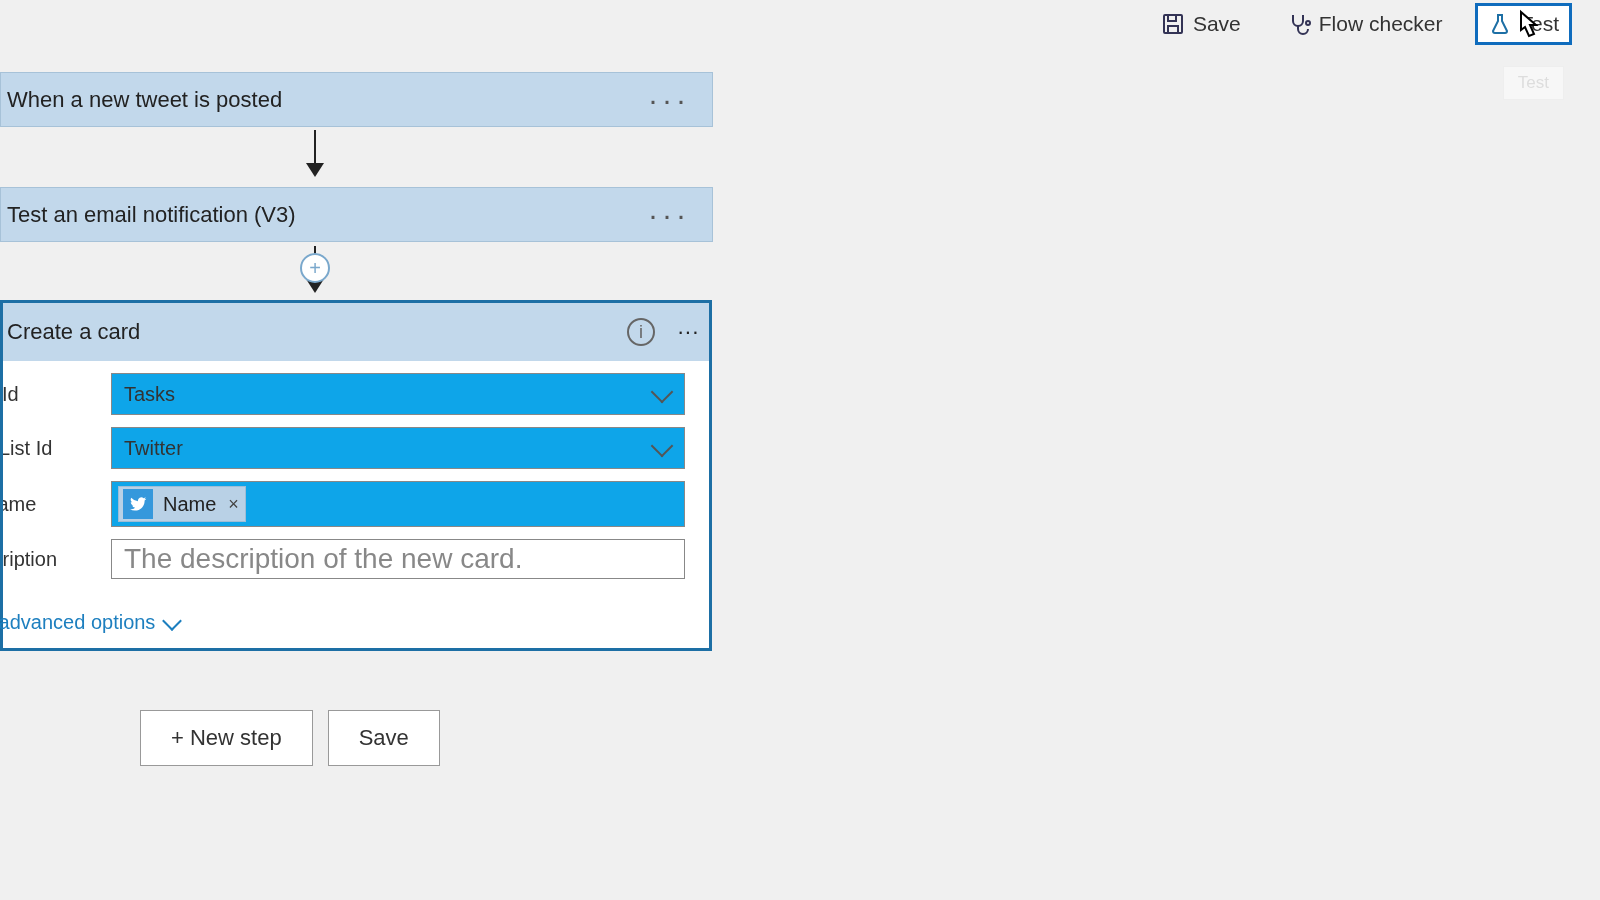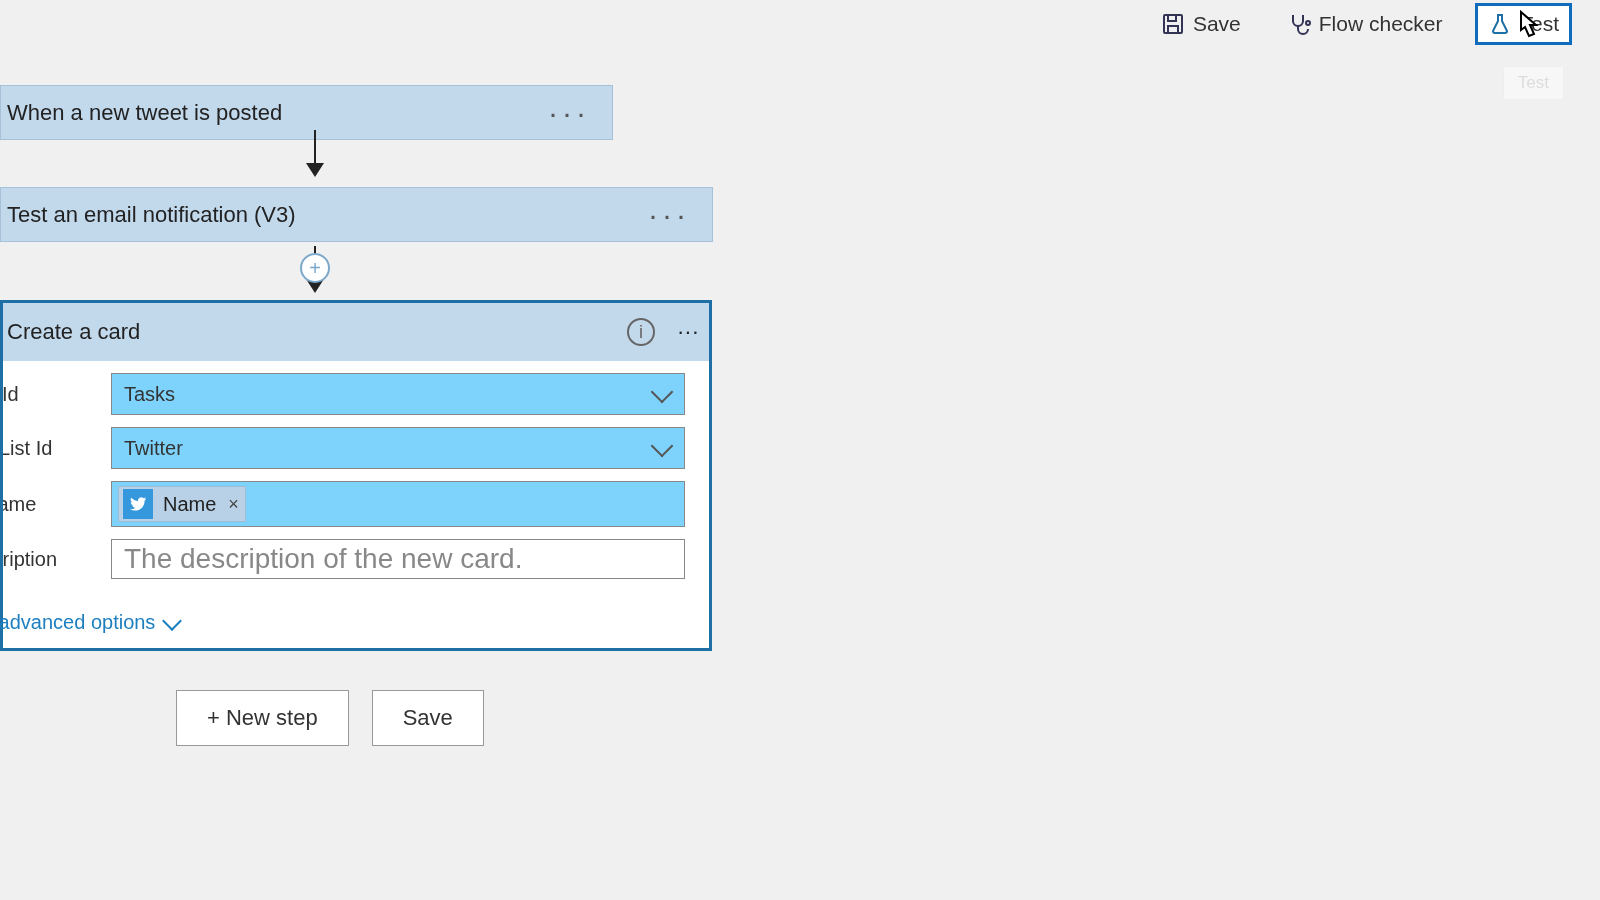--- a/index.html
+++ b/index.html
@@ -58,21 +58,21 @@
   }
   .flow-card .title { white-space: nowrap; overflow: hidden; text-overflow: ellipsis; }
   .flow-card .dots {
     font-size: 30px;
     letter-spacing: 4px;
     color: #555;
     cursor: pointer;
     padding: 0 4px;
   }
 
-  .card1 { left: 0; top: 12px; width: 613px; height: 55px; margin-top: 13px; }
+  .card1 { left: 0; top: 12px; width: 713px; height: 55px; }
   .card2 { left: 0; top: 127px; width: 713px; height: 55px; }
 
   .arrow {
     position: absolute;
     width: 2px;
     background: #222;
   }
   .arrow::after {
     content: '';
     position: absolute;
@@ -147,21 +147,21 @@
   .form-control {
     flex: 1;
     margin-right: 24px;
     border: 1px solid #888;
     height: 42px;
     display: flex;
     align-items: center;
     padding: 0 12px;
     font-size: 20px;
     color: #333;
-    background: #7dd3fc;
+    background: #0ea5e9;
     position: relative;
     text-align: right;
   }
   .form-control.tall { height: 46px; }
   .chevron-down {
     position: absolute;
     right: 14px; top: 50%; transform: translateY(-50%);
     width: 18px; height: 12px;
     color: #555;
   }
@@ -225,24 +225,23 @@
     width: 14px; height: 14px;
     border-right: 2px solid #1d7fbf;
     border-bottom: 2px solid #1d7fbf;
     transform: rotate(45deg);
     margin-top: -4px;
   }
 
   .bottom-buttons {
     position: absolute;
     left: 140px;
-    top: 630px;
-    display: flex;
-    gap: 23px;
-    margin-left: 36px;
+    top: 650px;
+    display: flex;
+    gap: 15px;
   }
   .big-btn {
     border: 1px solid #999;
     background: #fff;
     padding: 14px 30px;
     font-size: 22px;
     color: #333;
     cursor: pointer;
   }
 

